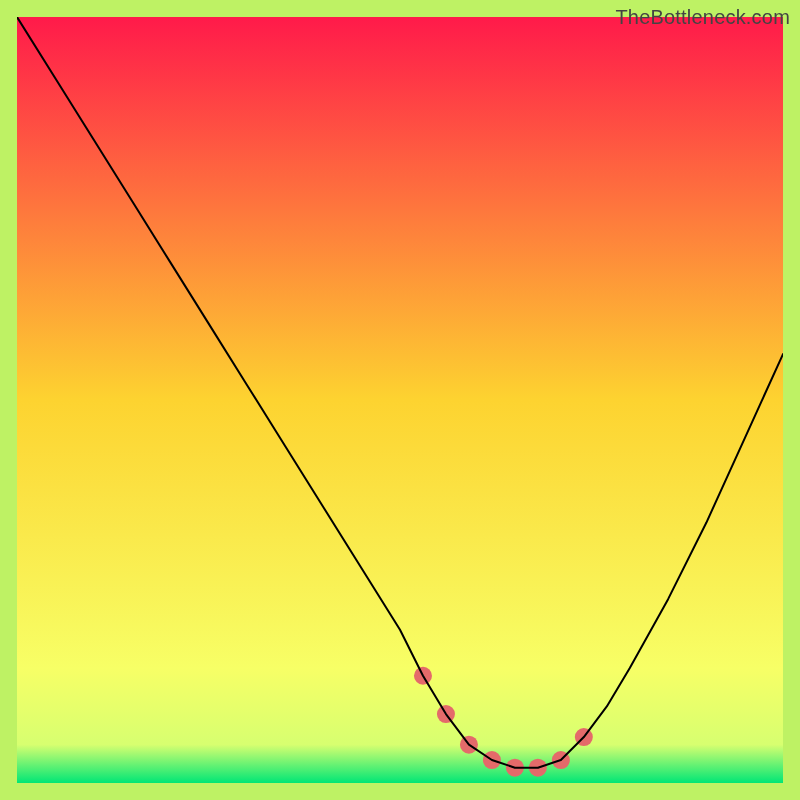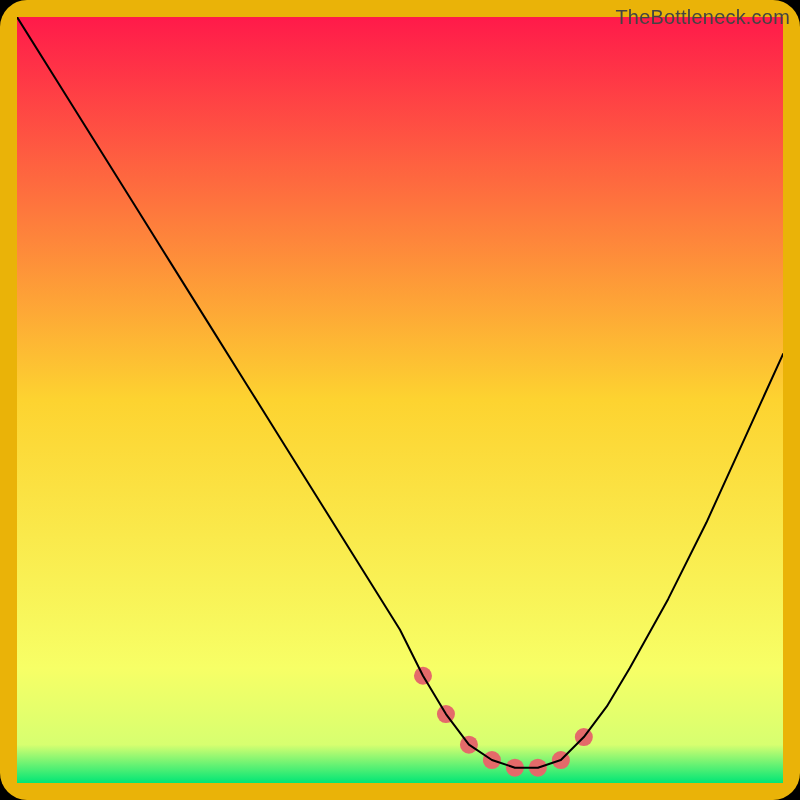--- a/index.html
+++ b/index.html
@@ -8,22 +8,21 @@
     width: 800px;
     height: 800px;
     background: #000;
     font-family: Arial, Helvetica, sans-serif;
     overflow: hidden;
   }
   #chart-container {
     position: relative;
     width: 800px;
     height: 800px;
-    background: #eab308;
-    border-radius: 27px;
+    background: #bef264;
   }
   #watermark {
     position: absolute;
     top: 6px;
     right: 10px;
     color: #444;
     font-size: 20px;
     font-weight: 500;
     letter-spacing: 0.2px;
     z-index: 10;

